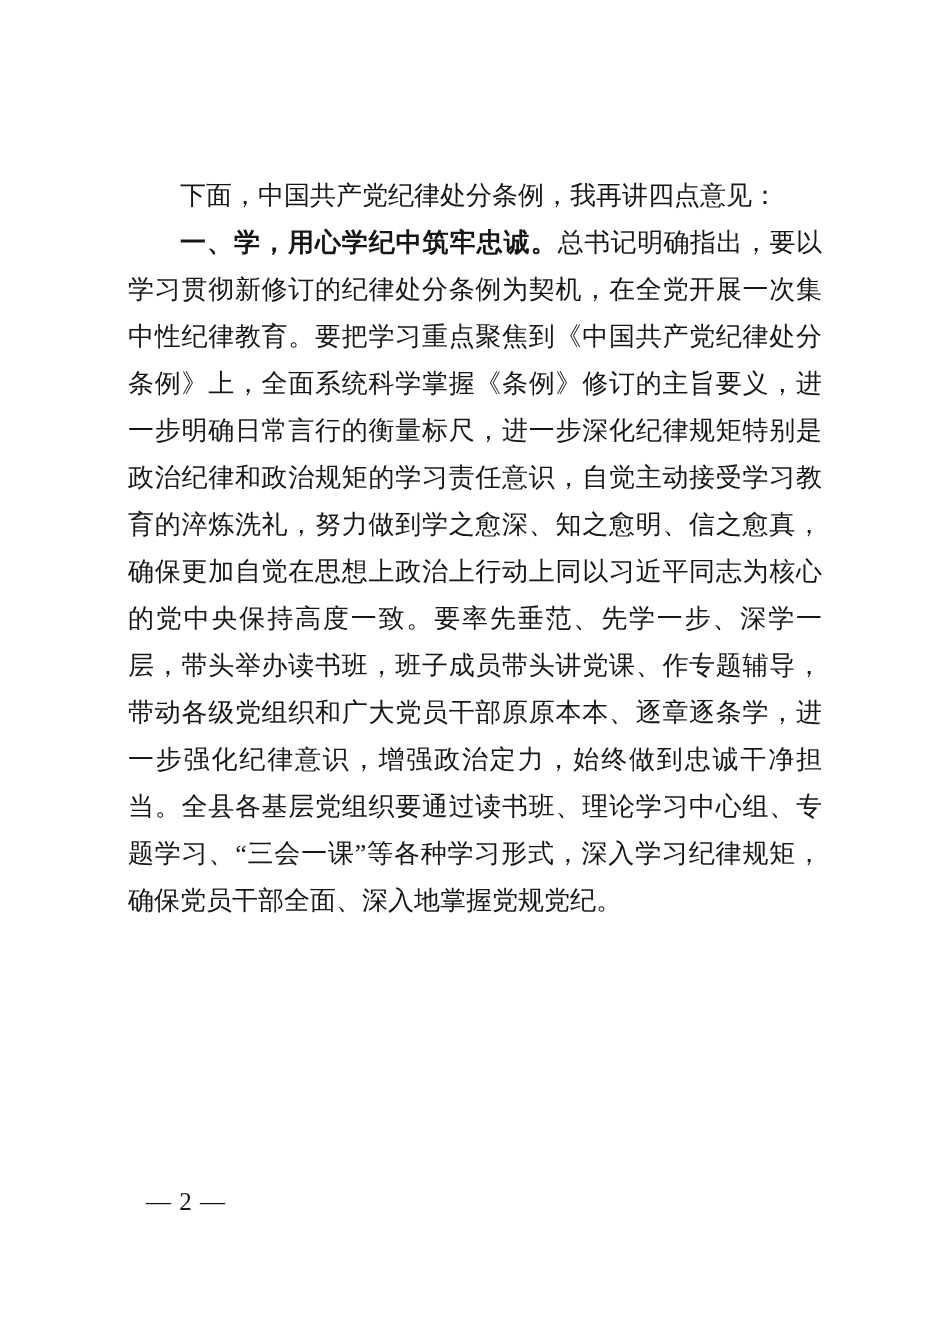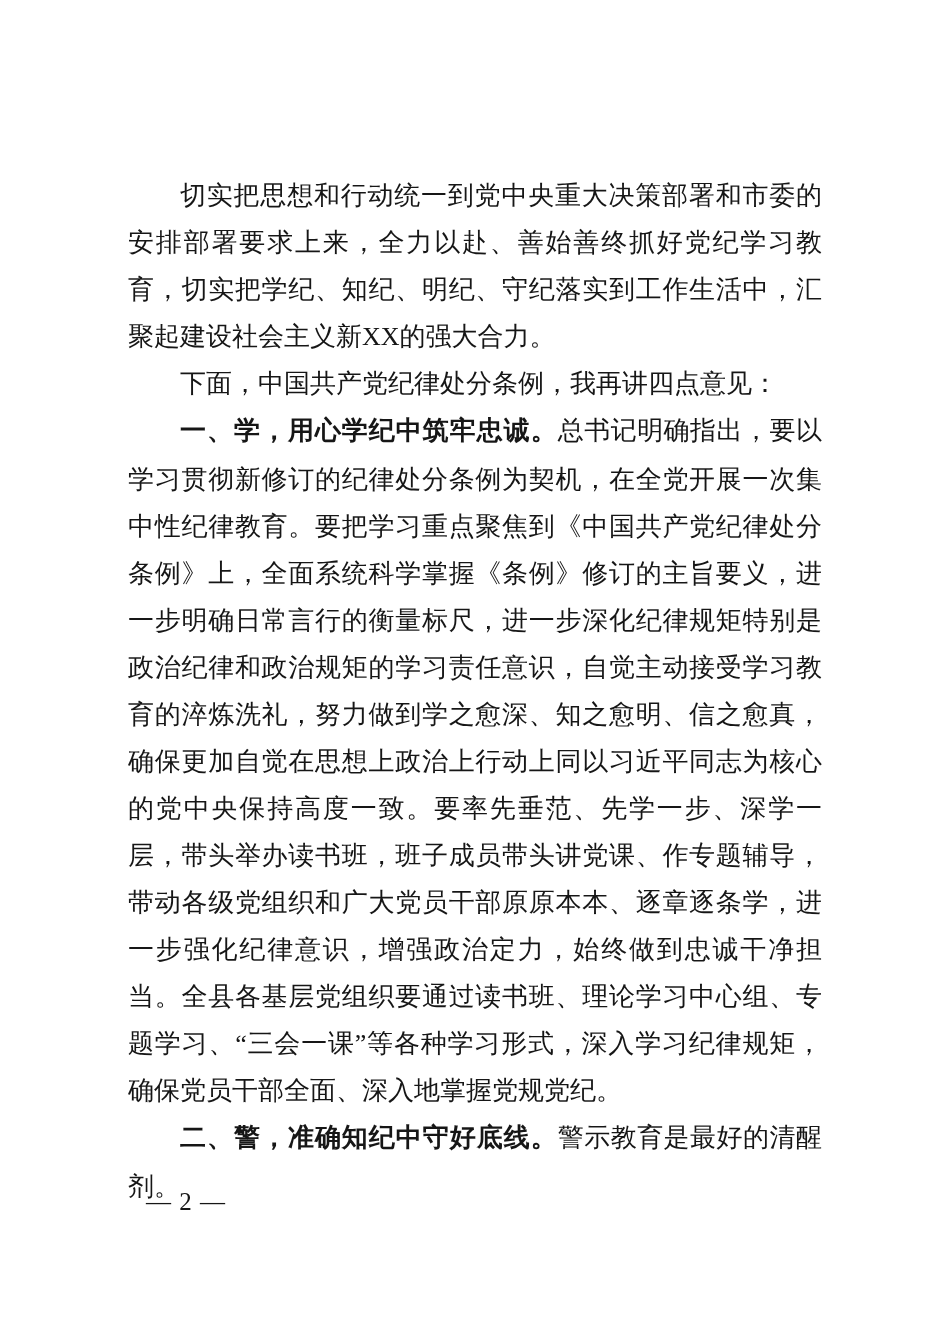--- a/index.html
+++ b/index.html
@@ -26,44 +26,42 @@
     .para {
       margin: 0;
       font-size: 26px;
       line-height: 47px;
       text-align: justify;
       text-indent: 2em;
       word-break: break-all;
     }
     .lead {
       font-weight: bold;
-      font-family: Liberation Mono, monospace;
+      font-family: Liberation Serif, serif;
       letter-spacing: 0.5px;
     }
     .footer {
       position: absolute;
       left: 146px;
       top: 1186px;
       font-size: 25px;
       line-height: 32px;
       letter-spacing: 1px;
       color: #161616;
       font-family: "Liberation Serif", "DejaVu Serif", serif;
     }
   </style>
 </head>
 <body>
 
 <div class="page">
   <div class="content">
 
-    <p class="para"><span>切实把思想和行动统一到党中央重大决策部署和市委的安排部署要求上来，全力以赴、善始善终抓好党纪学习教育，切实把学纪、知纪、明纪、守纪落实到工作生活中，汇聚起建设社会主义新XX的强大合力。</span></p>
 
     <p class="para"><span>下面，中国共产党纪律处分条例，我再讲四点意见：</span></p>
 
     <p class="para"><span class="lead">一、学，用心学纪中筑牢忠诚。</span><span>总书记明确指出，要以学习贯彻新修订的纪律处分条例为契机，在全党开展一次集中性纪律教育。要把学习重点聚焦到《中国共产党纪律处分条例》上，全面系统科学掌握《条例》修订的主旨要义，进一步明确日常言行的衡量标尺，进一步深化纪律规矩特别是政治纪律和政治规矩的学习责任意识，自觉主动接受学习教育的淬炼洗礼，努力做到学之愈深、知之愈明、信之愈真，确保更加自觉在思想上政治上行动上同以习近平同志为核心的党中央保持高度一致。要率先垂范、先学一步、深学一层，带头举办读书班，班子成员带头讲党课、作专题辅导，带动各级党组织和广大党员干部原原本本、逐章逐条学，进一步强化纪律意识，增强政治定力，始终做到忠诚干净担当。全县各基层党组织要通过读书班、理论学习中心组、专题学习、“三会一课”等各种学习形式，深入学习纪律规矩，确保党员干部全面、深入地掌握党规党纪。</span></p>
 
-    <p class="para"><span class="lead">二、警，准确知纪中守好底线。</span><span>警示教育是最好的清醒剂。</span></p>
 
   </div>
 
   <div class="footer"><span>— 2 —</span></div>
 </div>
 
 </body></html>

